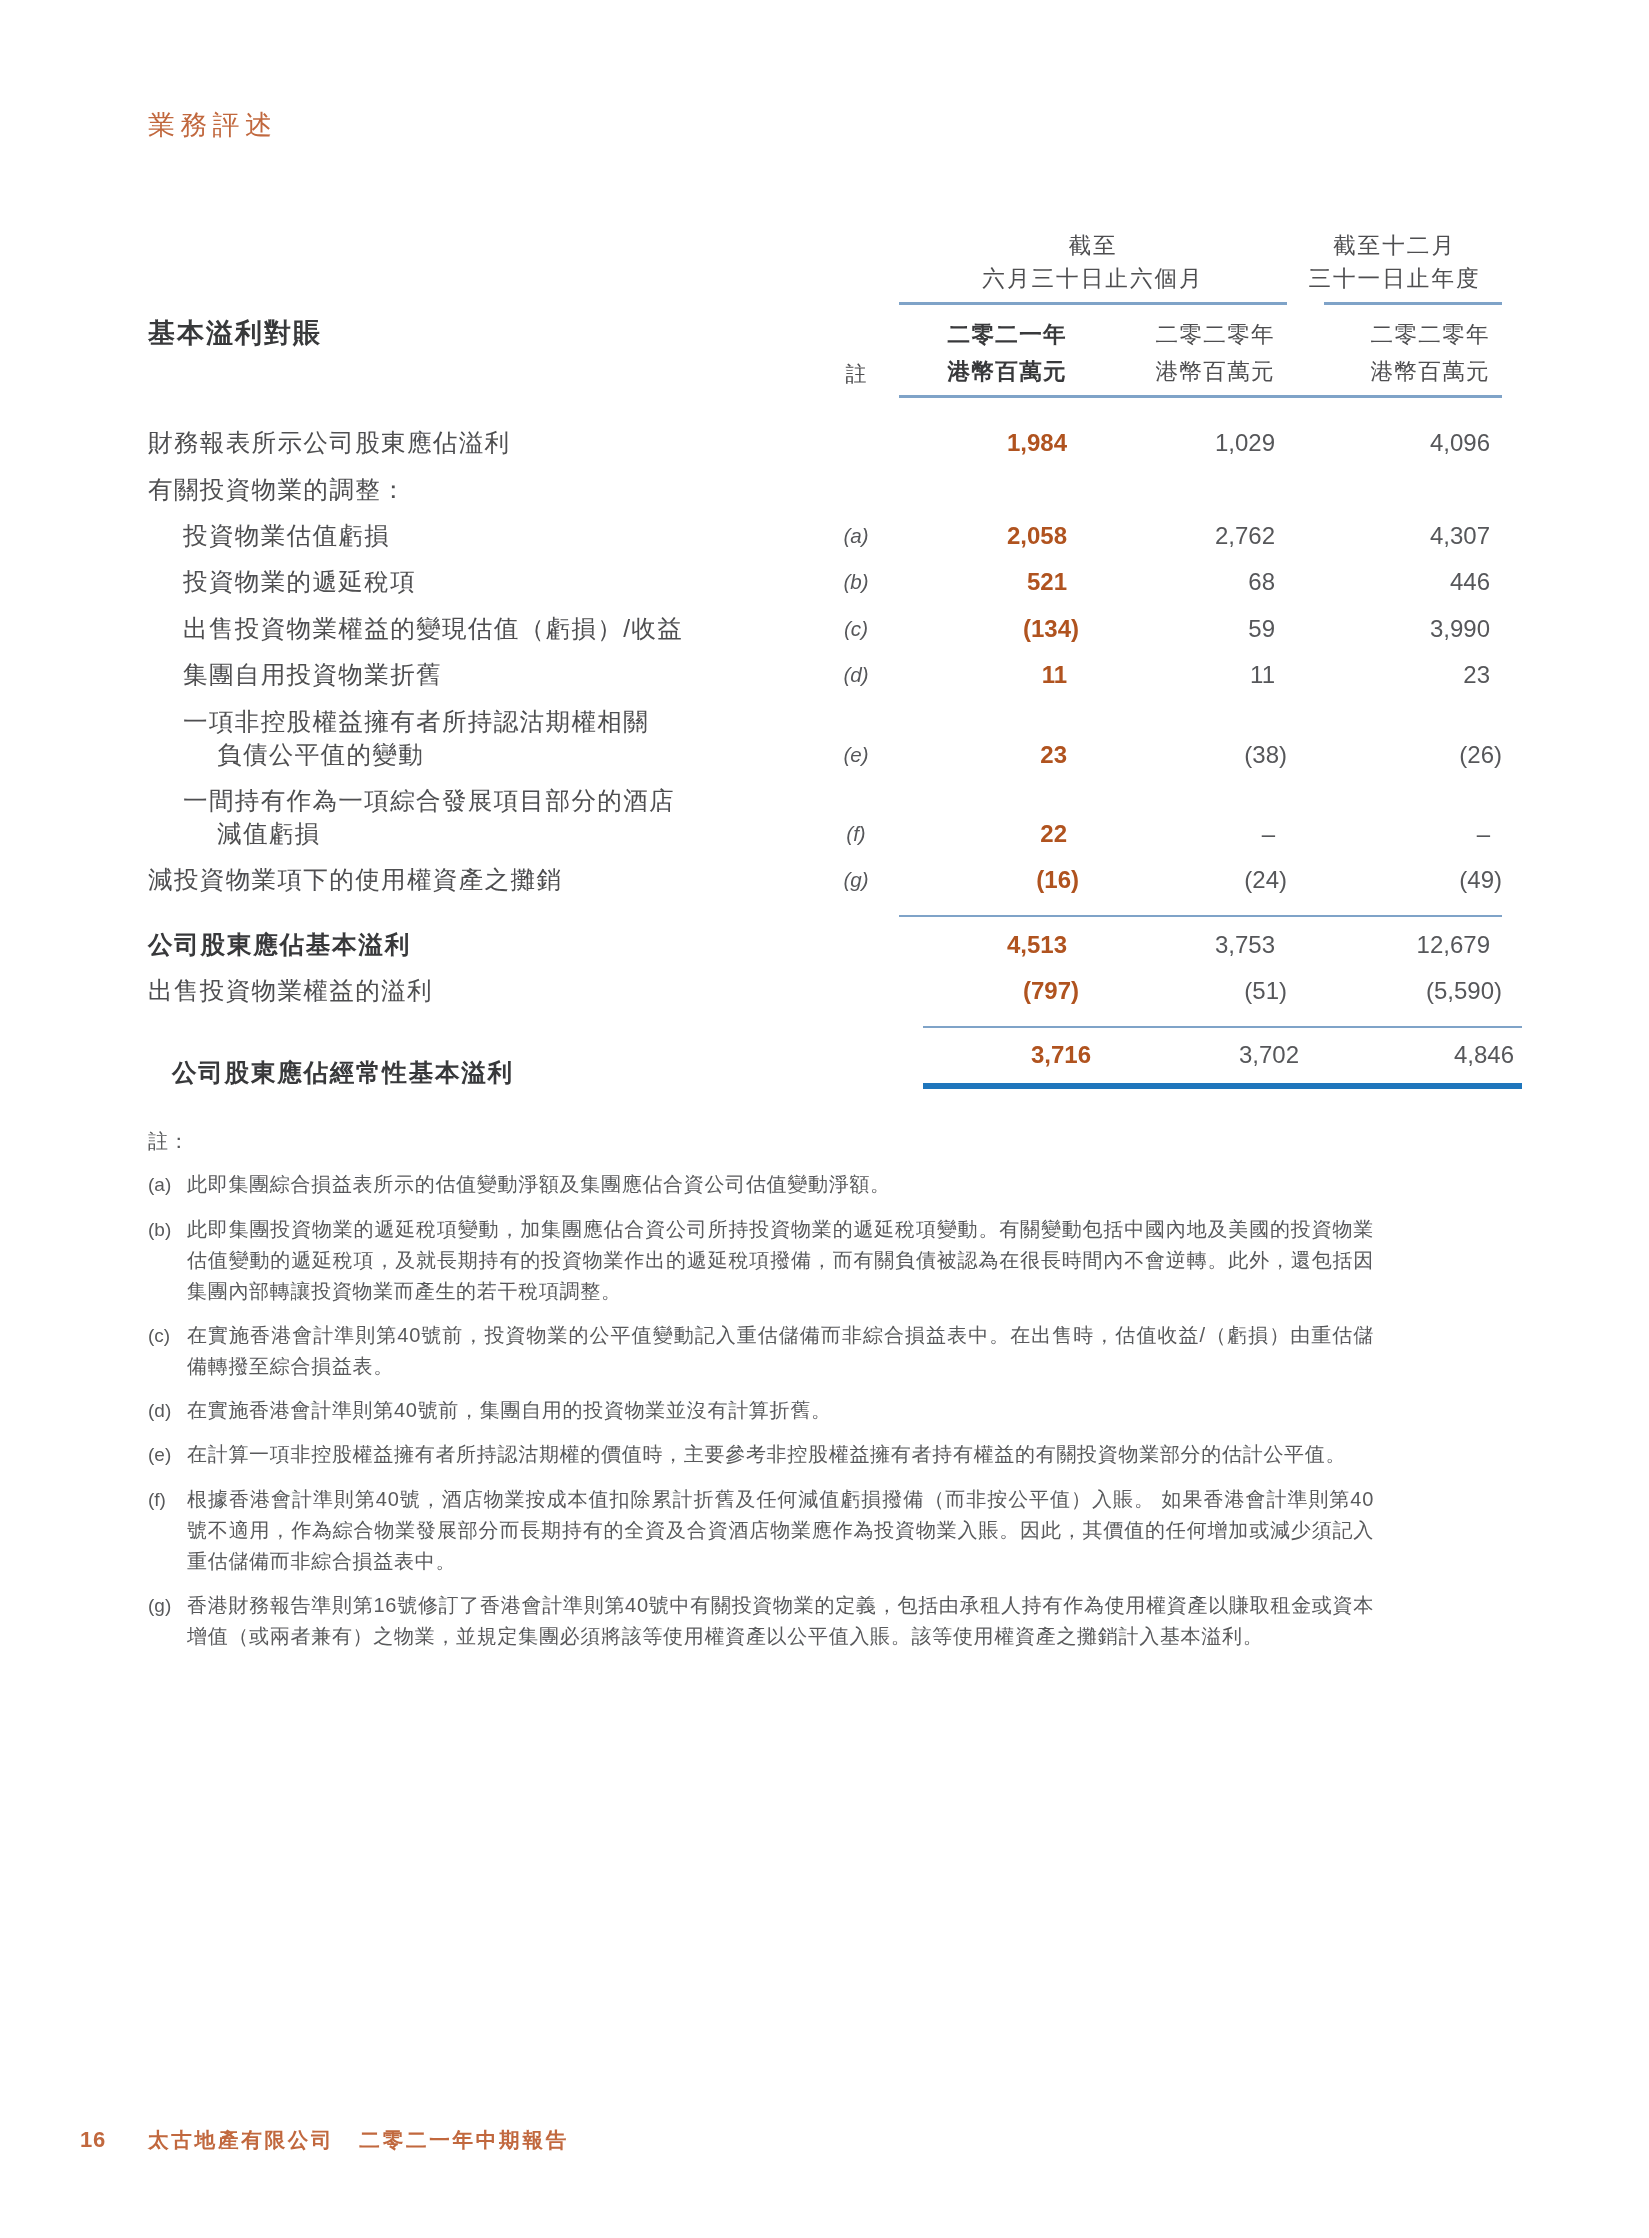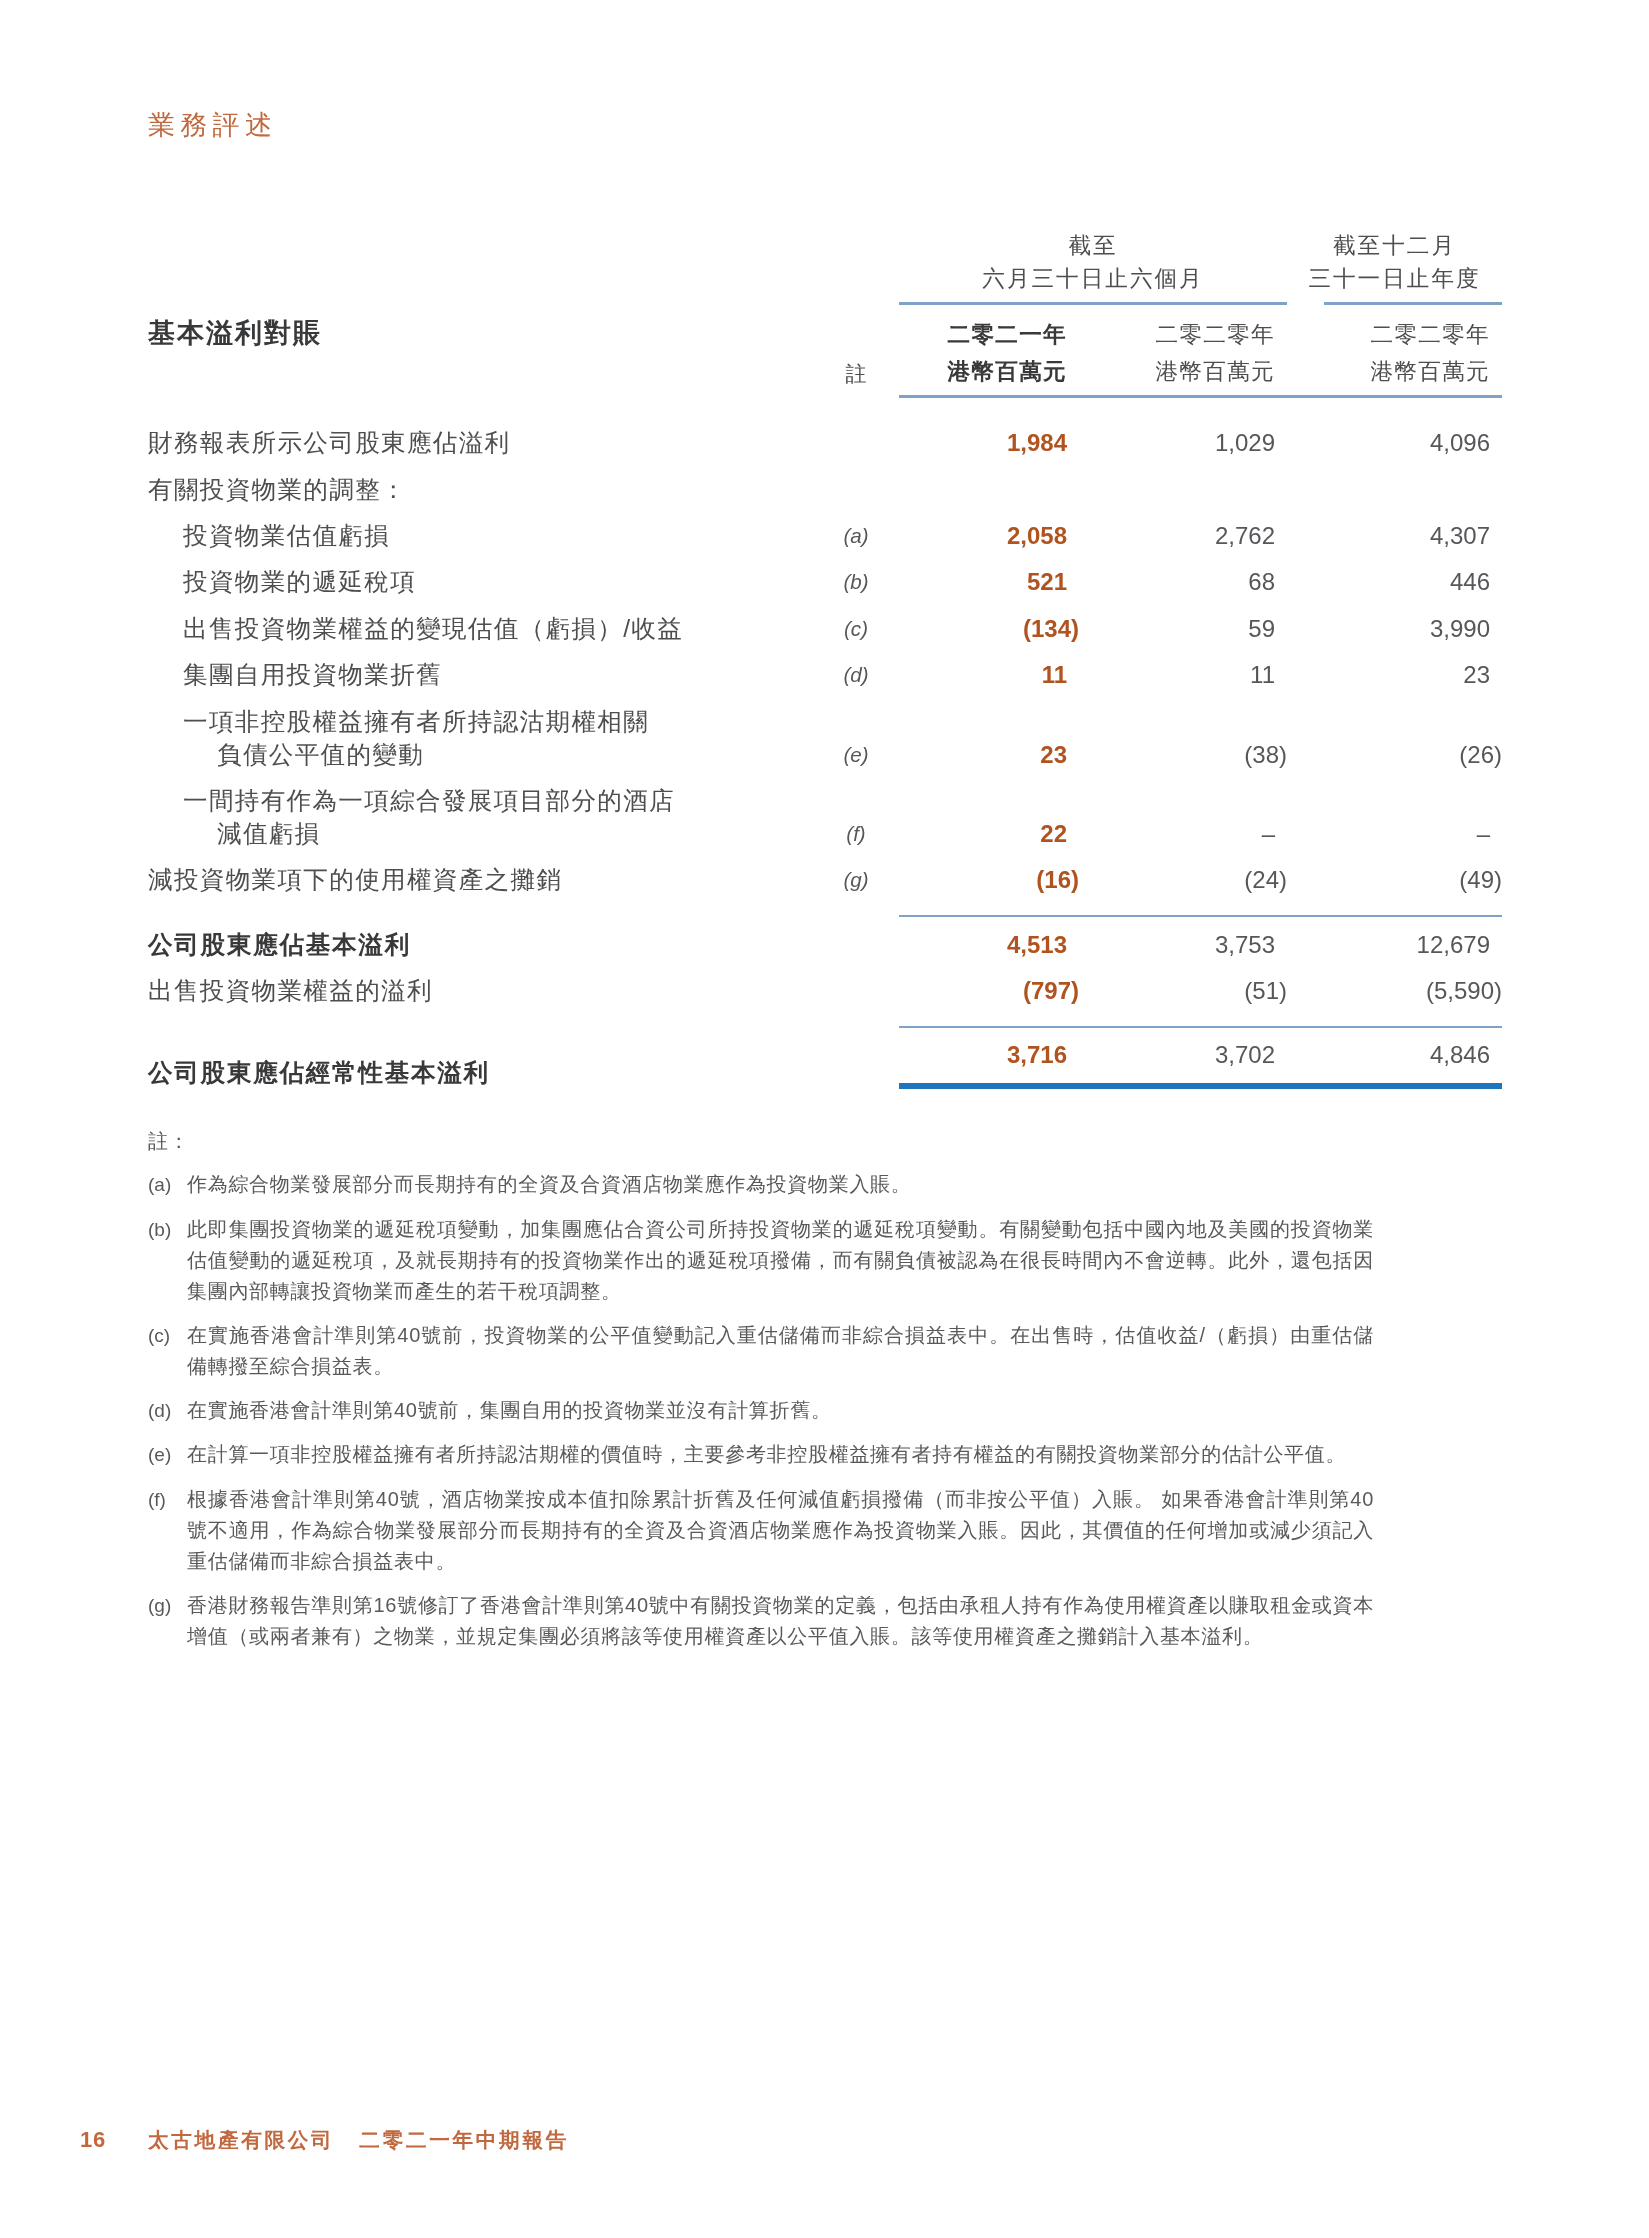--- a/index.html
+++ b/index.html
@@ -76,21 +76,21 @@
 
   
   .drow{padding:6.7px 0;}
   .drow.first{padding-top:16px;}
   .indent1{padding-left:35px;}
   .indent2{padding-left:69px;}
   .bold .cl{font-weight:bold;color:var(--ink-dark);letter-spacing:1.7px;}
   .rule-above .cv{border-top:2.7px solid var(--blue-thin);padding-top:10.6px;}
   .rule-above{margin-top:5.3px;}
   .thick-below .cv{border-bottom:6px solid var(--blue-thick);padding-bottom:12px;}
-  .thick-below{padding-bottom:0;}
+  .thick-below{padding-bottom:0;margin-left:24px;}
 
   
   .notes{margin-top:37px;color:var(--fn);}
   .notes-heading{font-size:20px;line-height:31px;margin-bottom:12px;letter-spacing:0.7px;}
   .fn-item{display:flex;margin-bottom:13.3px;}
   .fn-label{flex:none;width:39px;font-size:19px;line-height:31px;}
   .fn-text{flex:1;font-size:20px;line-height:31px;letter-spacing:0.7px;text-align:justify;}
 
   
   .footer{
@@ -255,21 +255,21 @@
         <div class="cv">4,846</div>
       </div>
 
     </div>
 
     <div class="notes">
       <div class="notes-heading">註：</div>
 
       <div class="fn-item">
         <div class="fn-label">(a)</div>
-        <div class="fn-text">作為綜合物業發展部分而長期持有的全資及合資酒店物業應作為投資物業入賬。</div>
+        <div class="fn-text">此即集團綜合損益表所示的估值變動淨額及集團應佔合資公司估值變動淨額。</div>
       </div>
       <div class="fn-item">
         <div class="fn-label">(b)</div>
         <div class="fn-text">此即集團投資物業的遞延稅項變動，加集團應佔合資公司所持投資物業的遞延稅項變動。有關變動包括中國內地及美國的投資物業估值變動的遞延稅項，及就長期持有的投資物業作出的遞延稅項撥備，而有關負債被認為在很長時間內不會逆轉。此外，還包括因集團內部轉讓投資物業而產生的若干稅項調整。</div>
       </div>
       <div class="fn-item">
         <div class="fn-label">(c)</div>
         <div class="fn-text">在實施香港會計準則第40號前，投資物業的公平值變動記入重估儲備而非綜合損益表中。在出售時，估值收益/（虧損）由重估儲備轉撥至綜合損益表。</div>
       </div>
       <div class="fn-item">

